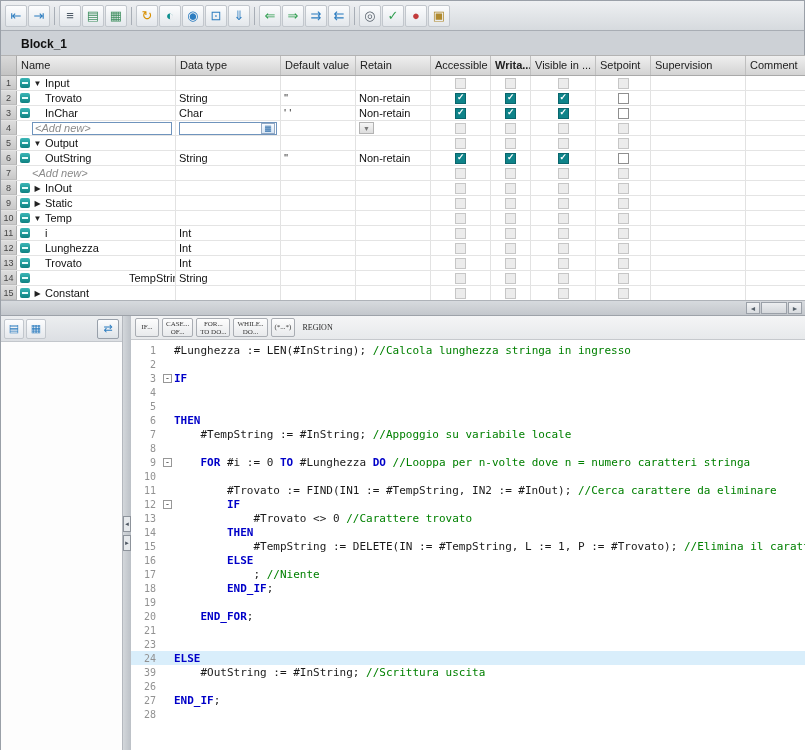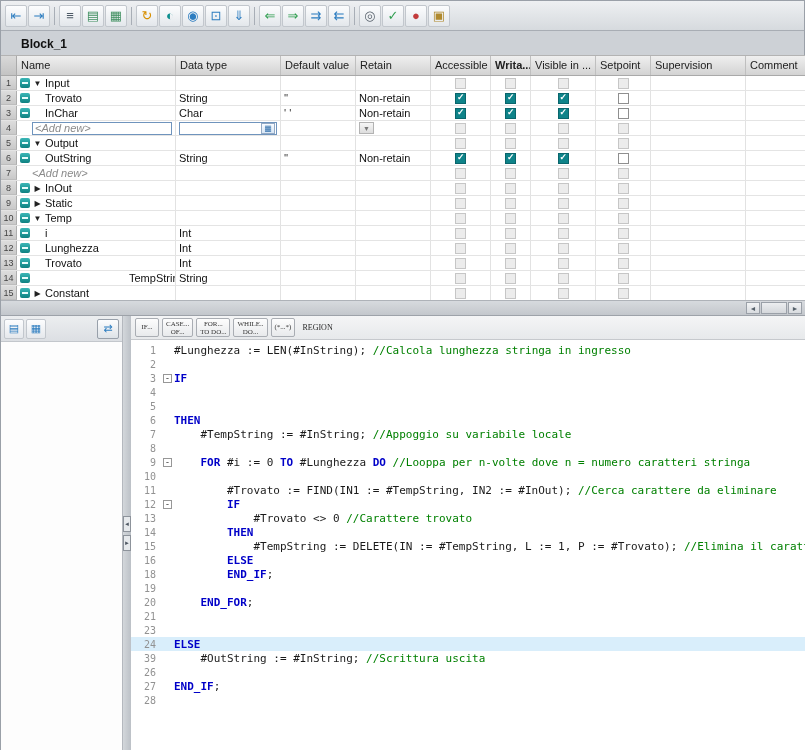--- a/index.html
+++ b/index.html
@@ -692,20 +692,25 @@
             <span class="ln">15</span>
             <span class="fold"></span>
             <span class="ct"><span class="t-p">            #TempString := DELETE(IN := #TempString, L := 1, P := #Trovato); </span><span class="t-c">//Elimina il carattere trovato</span></span>
           </div>
           <div class="cl">
             <span class="ln">16</span>
             <span class="fold"></span>
             <span class="ct"><span class="t-p">        </span><span class="t-k">ELSE</span></span>
           </div>
           <div class="cl">
+            <span class="ln">17</span>
+            <span class="fold"></span>
+            <span class="ct"><span class="t-p">            ; </span><span class="t-c">//Niente</span></span>
+          </div>
+          <div class="cl">
             <span class="ln">18</span>
             <span class="fold"></span>
             <span class="ct"><span class="t-p">        </span><span class="t-k">END_IF</span><span class="t-p">;</span></span>
           </div>
           <div class="cl">
             <span class="ln">19</span>
             <span class="fold"></span>
             <span class="ct"></span>
           </div>
           <div class="cl">

